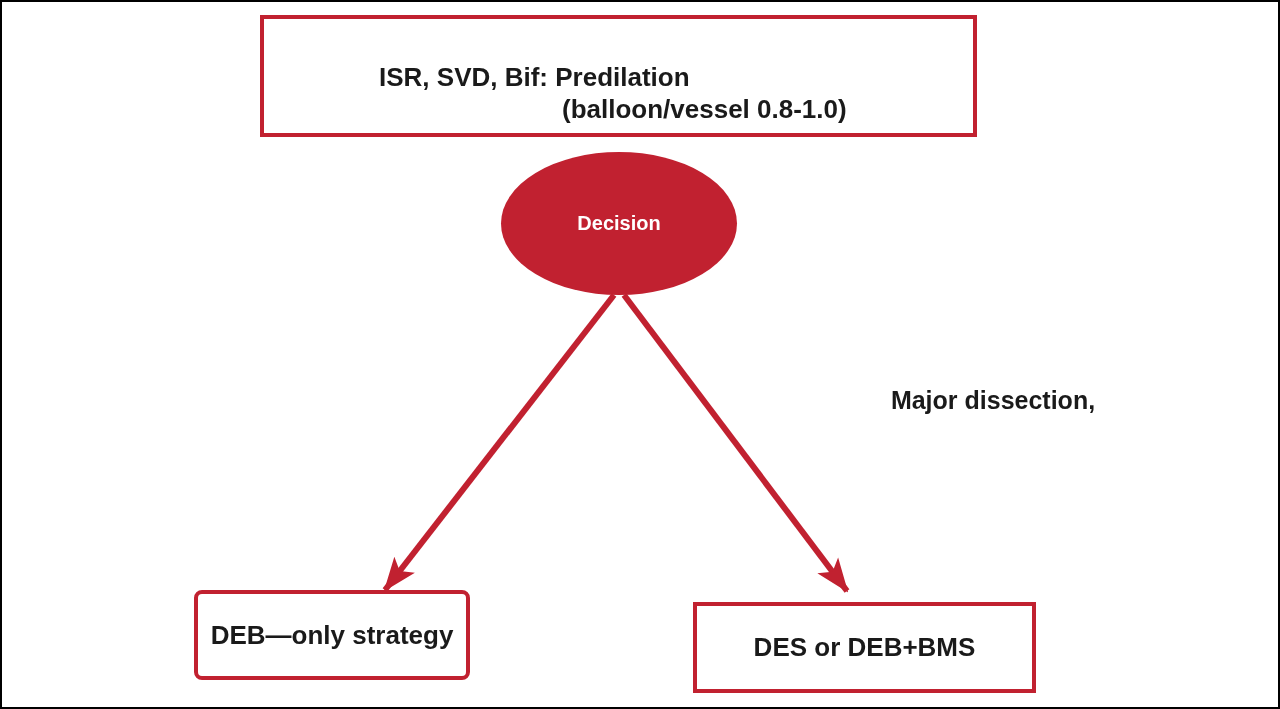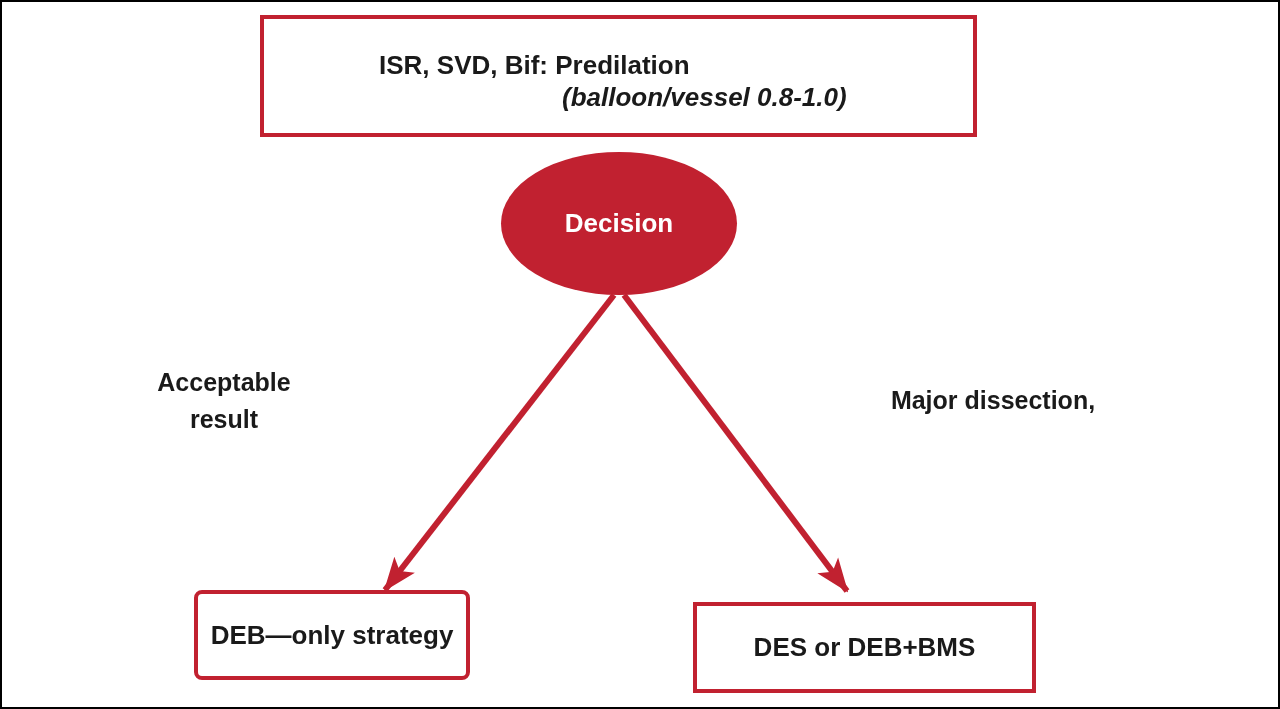--- a/index.html
+++ b/index.html
@@ -25,38 +25,38 @@
     color: #1a1a1a;
     font-weight: bold;
   }
   .top-box {
     left: 258px;
     top: 13px;
     width: 717px;
     height: 122px;
     font-size: 26px;
     line-height: 32px;
-    padding-top: 30px;
+    padding-top: 42px;
   }
   .top-box .l1 { margin-left: 115px; }
-  .top-box .l2 { margin-left: 298px; font-style: italic; }
+  .top-box .l2 { margin-left: 298px; }
   .ellipse {
     position: absolute;
     left: 499px;
     top: 150px;
     width: 236px;
     height: 143px;
     background: #c12130;
     border-radius: 50%;
     display: flex;
     align-items: center;
     justify-content: center;
     color: #ffffff;
     font-weight: bold;
-    font-size: 26px;
+    font-size: 20px;
   }
   .arrows {
     position: absolute;
     left: 0;
     top: 0;
     pointer-events: none;
   }
   .branch-label {
     position: absolute;
     color: #1a1a1a;
@@ -113,24 +113,20 @@
   <svg class="arrows" width="1280" height="709" viewBox="0 0 1280 709">
     <defs>
       <marker id="ah" markerUnits="userSpaceOnUse" markerWidth="40" markerHeight="30" viewBox="0 0 40 30" refX="38" refY="15" orient="auto">
         <path d="M40,15 L6,2 L14,15 L6,28 Z" fill="#c12130"></path>
       </marker>
     </defs>
     <line x1="612" y1="293" x2="383" y2="588" stroke="#c12130" stroke-width="6" marker-end="url(#ah)"></line>
     <line x1="622" y1="293" x2="845" y2="589" stroke="#c12130" stroke-width="6" marker-end="url(#ah)"></line>
   </svg>
 
-  <div class="branch-label left-label">
-    <div>Acceptable</div>
-    <div>result</div>
-  </div>
 
   <div class="branch-label right-label">
     <div>Major dissection,</div>
   </div>
 
   <div class="rbox outcome outcome-left">
     <span>DEB—only strategy</span>
   </div>
 
   <div class="rbox outcome outcome-right">

